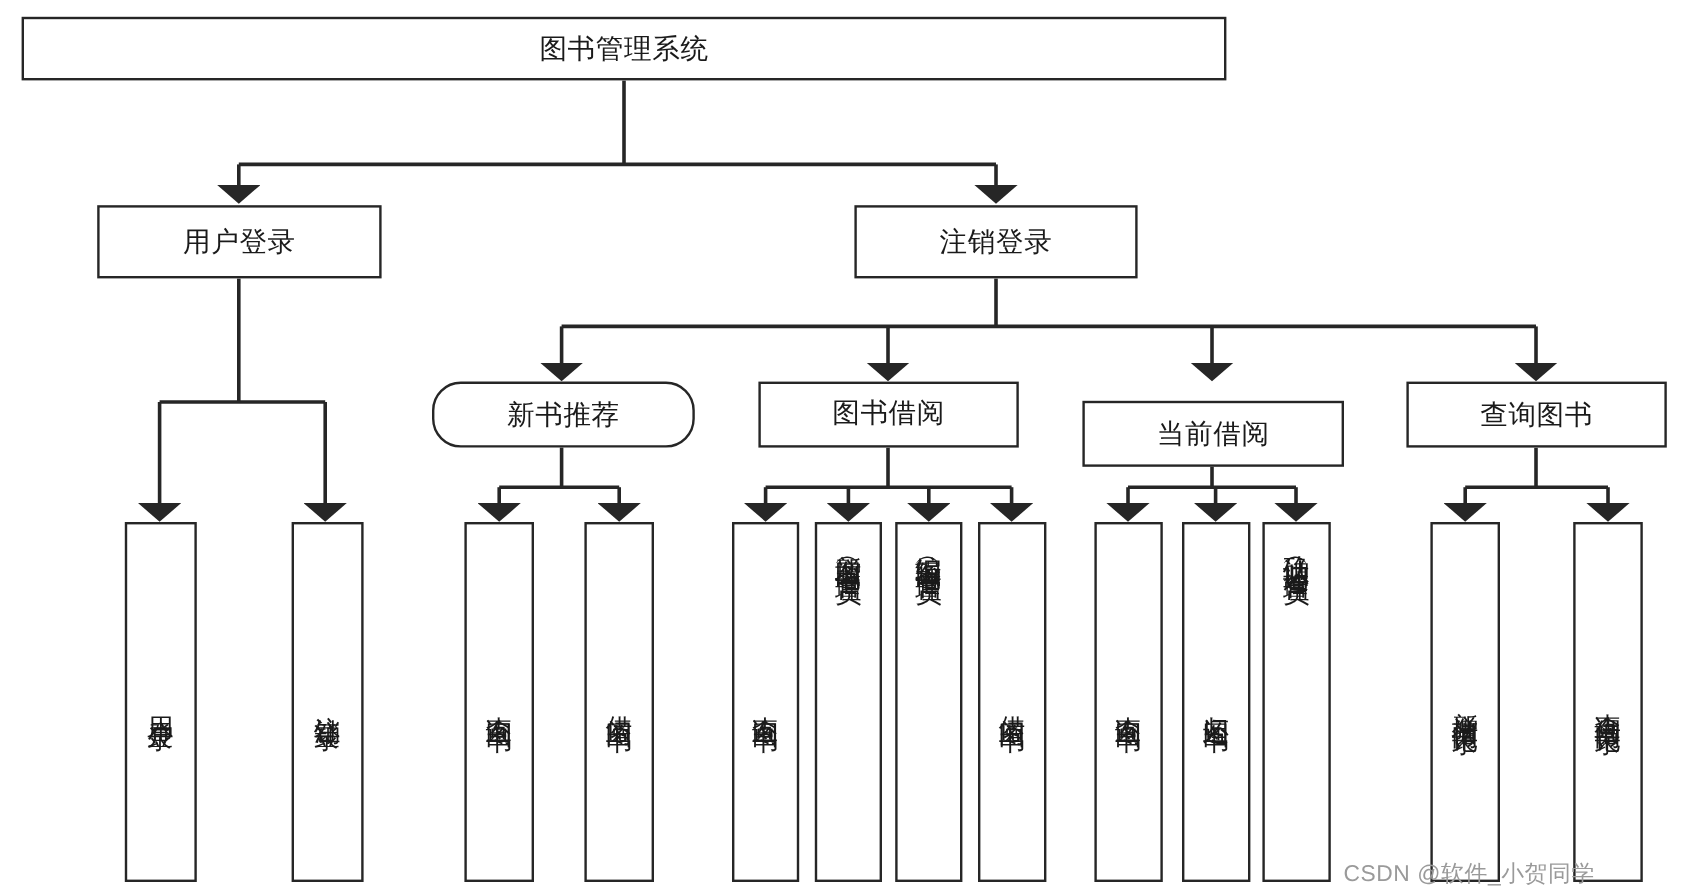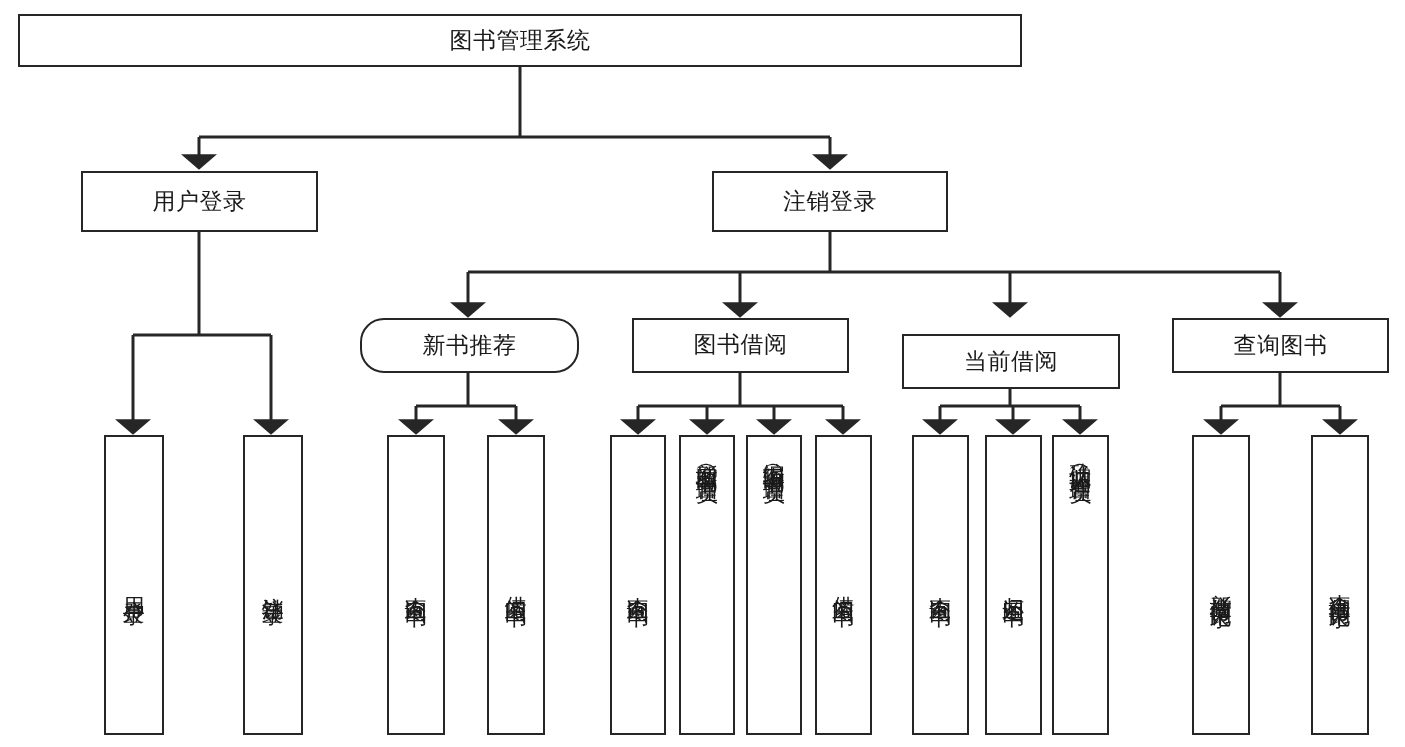--- a/index.html
+++ b/index.html
@@ -183,14 +183,15 @@
   <div class="node vertical" style="left:1052px; top:435px; width:57px; height:300px;">
     <span class="label">确认归还（管理员）</span>
   </div>
   <div class="node vertical mid" style="left:1192px; top:435px; width:58px; height:300px;">
     <span class="label">新增借阅记录</span>
   </div>
   <div class="node vertical mid" style="left:1311px; top:435px; width:58px; height:300px;">
     <span class="label">查询借阅记录</span>
   </div>
 
+  <div id="watermark">CSDN @软件_小贺同学</div>
 
 </div>
 
 </body></html>

